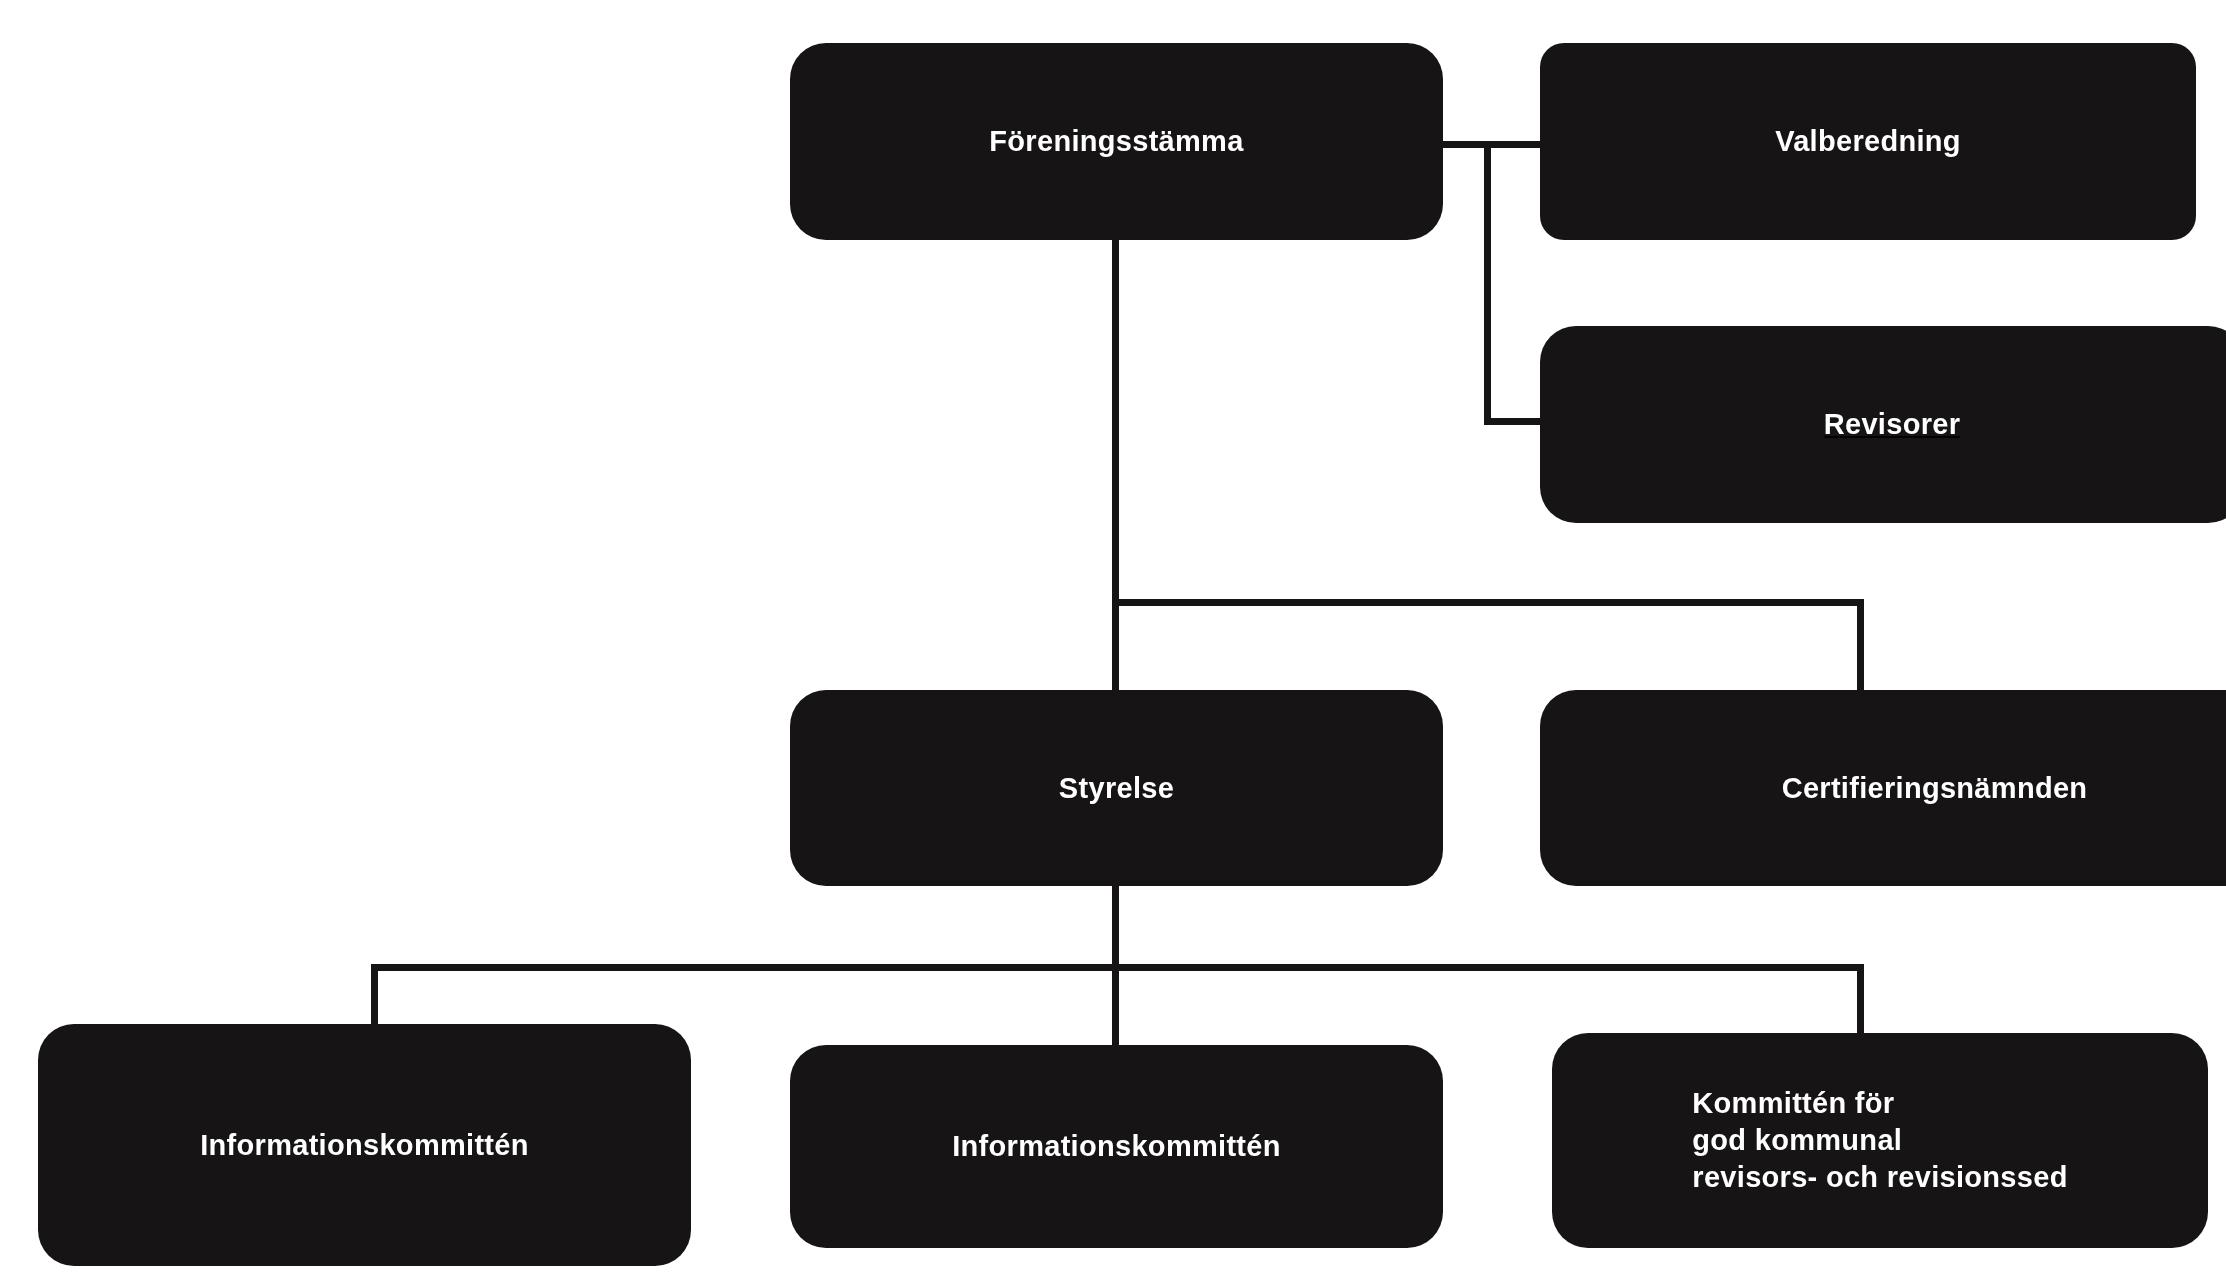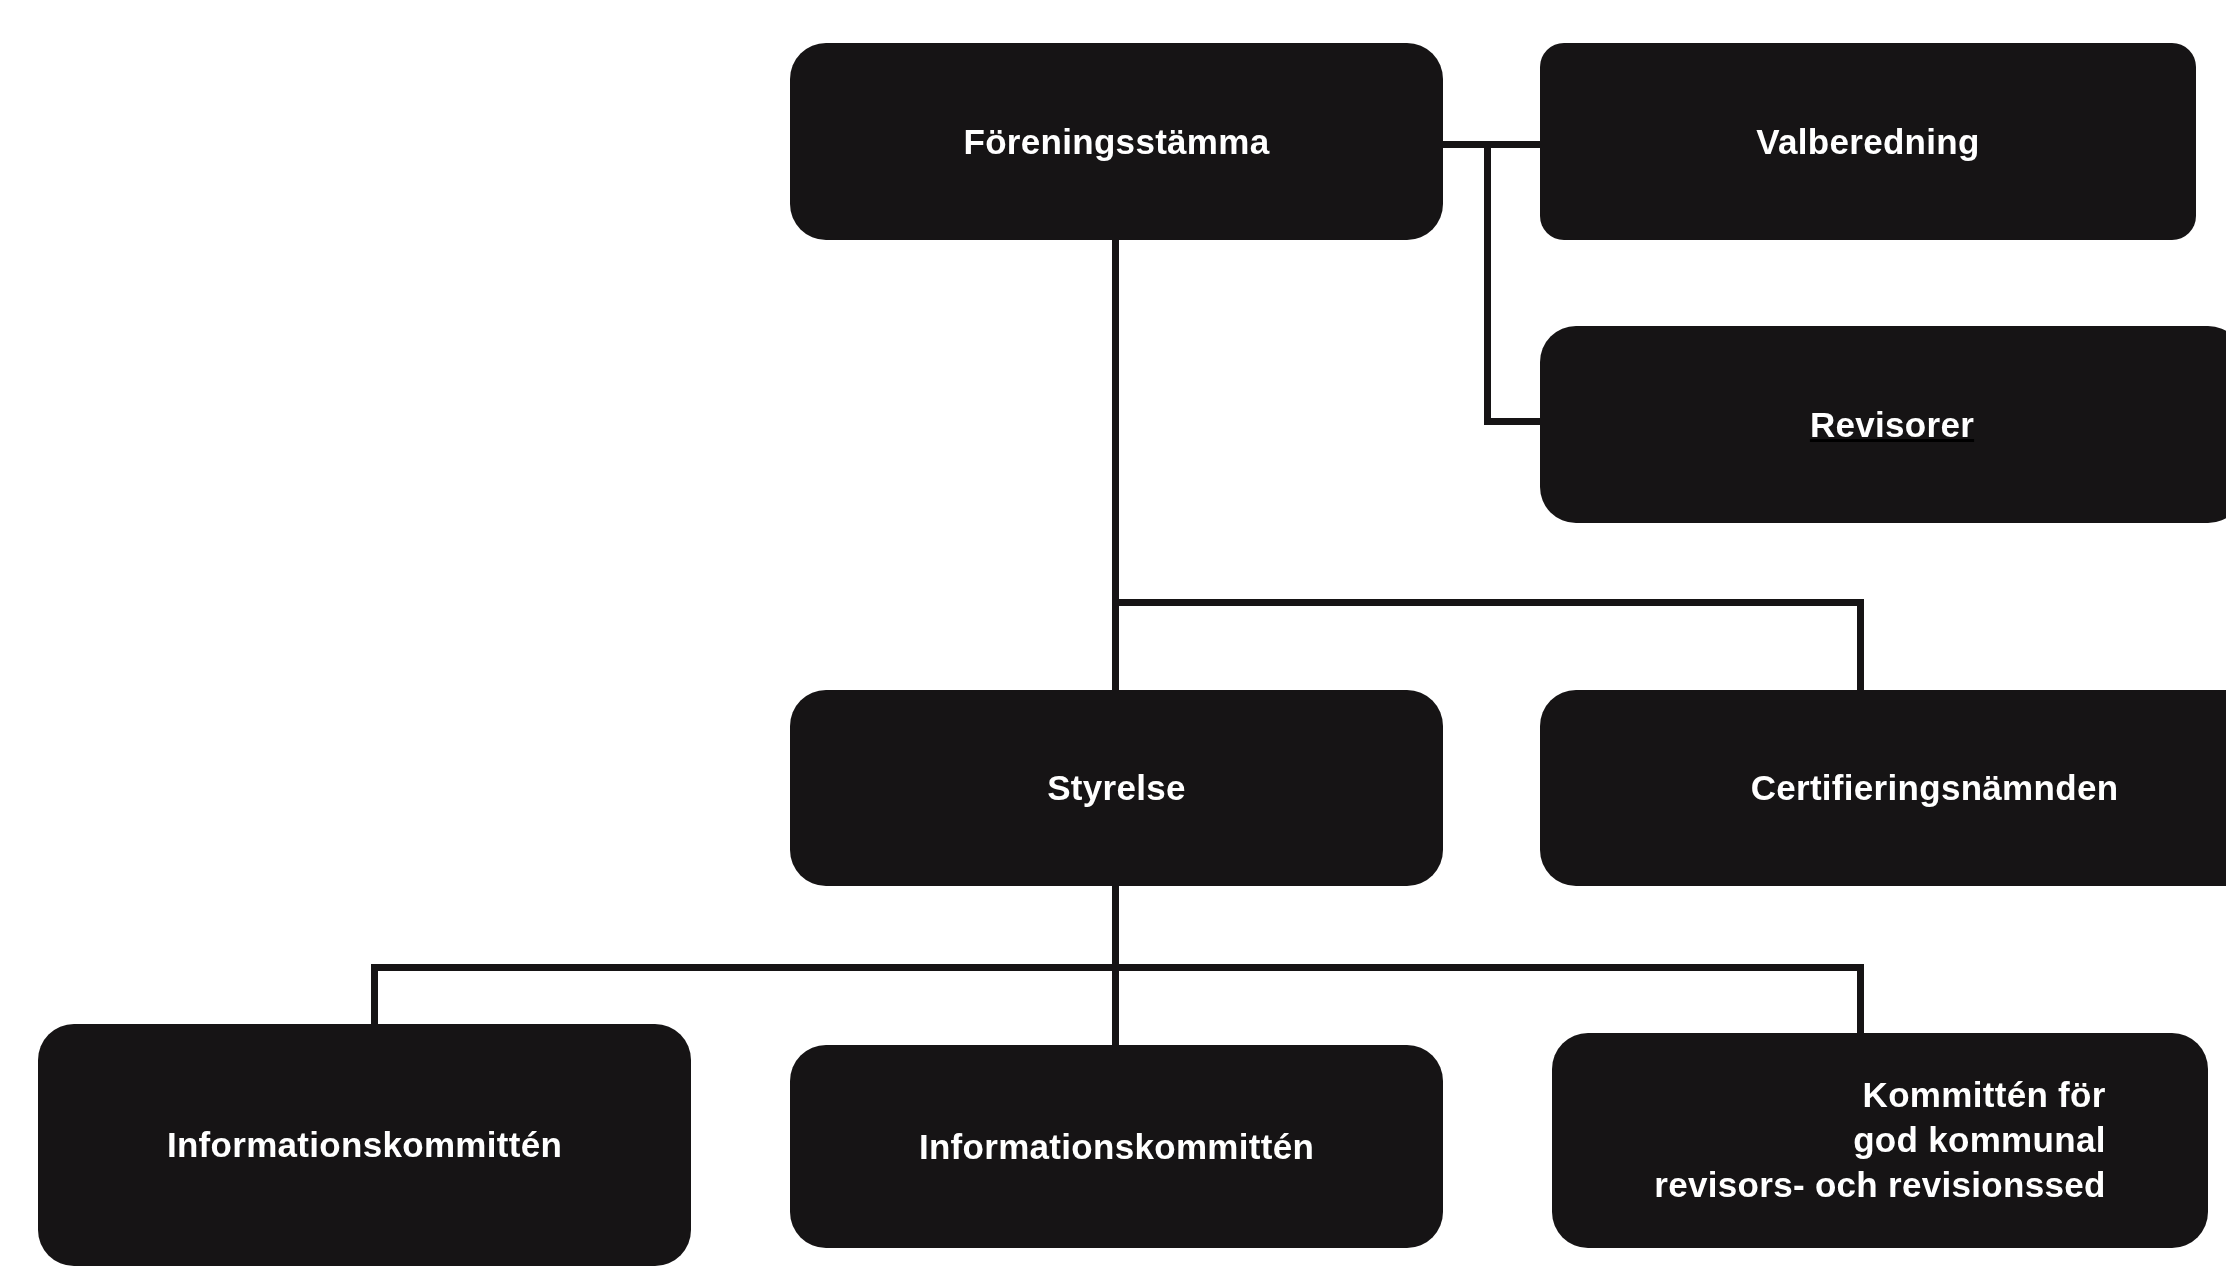--- a/index.html
+++ b/index.html
@@ -21,23 +21,23 @@
     border-radius: 36px;
     display: flex;
     align-items: center;
     justify-content: center;
     box-sizing: border-box;
     z-index: 2;
   }
   .node-label {
     color: #ffffff;
     font-weight: bold;
-    font-size: 35px;
+    font-size: 29px;
     line-height: 1.18;
-    text-align: right;
+    text-align: left;
     letter-spacing: 0.3px;
     padding: 0 18px;
     white-space: pre-line;
   }
   .node-label.multi {
     line-height: 1.28;
   }
   .connector {
     position: absolute;
     background: #161415;

